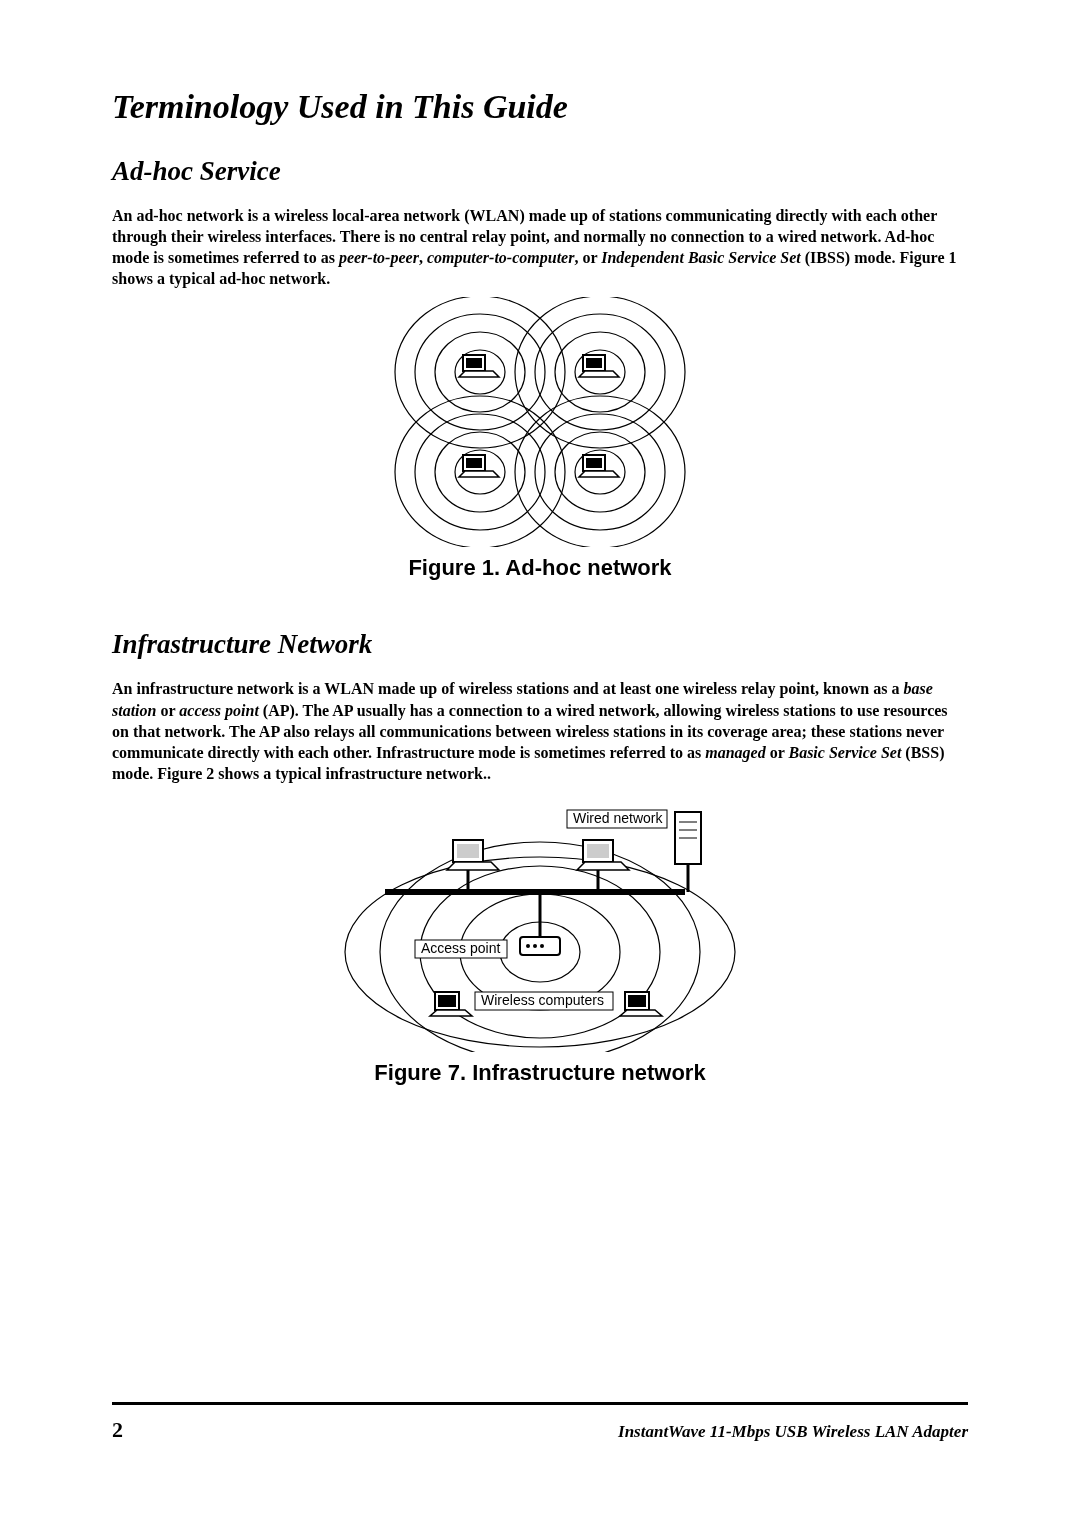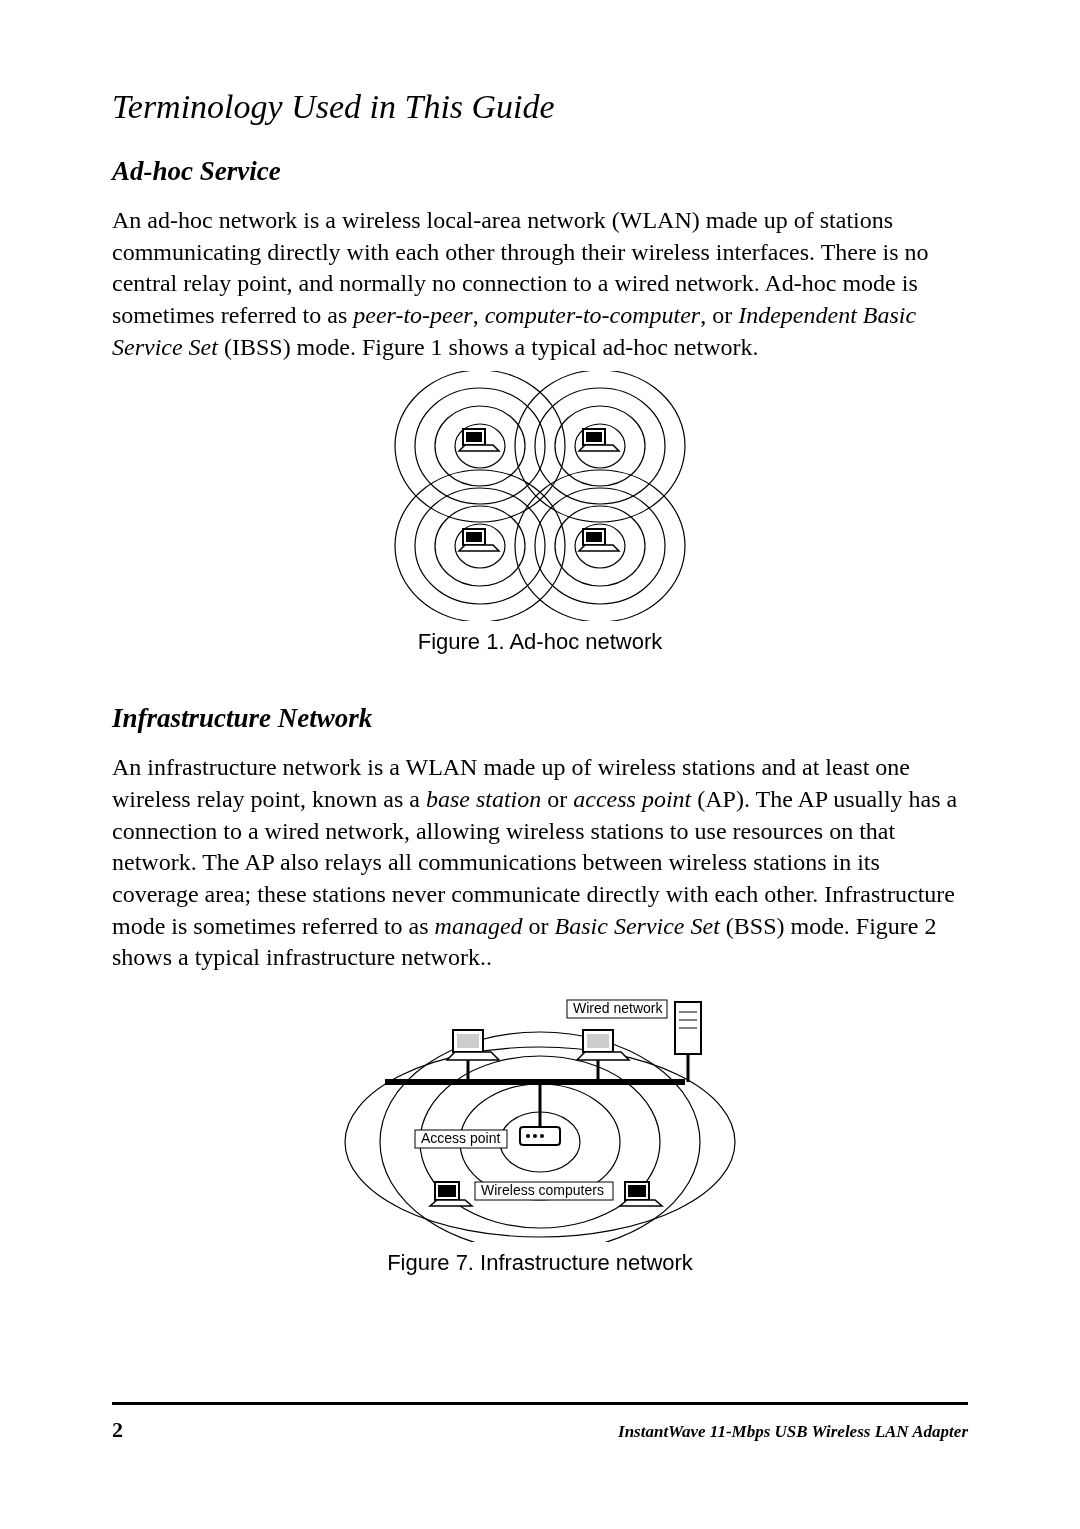--- a/index.html
+++ b/index.html
@@ -9,43 +9,44 @@
       font-family: "Times New Roman", Times, serif;
       background: #fff;
       color: #000;
       position: relative;
     }
     .page {
       padding: 88px 112px 60px 112px;
     }
     h1 {
       font-style: italic;
-      font-weight: normal;
+      font-weight: bold;
       font-size: 34px;
       margin-bottom: 30px;
     }
     h2 {
       font-style: italic;
       font-weight: bold;
       font-size: 27px;
       margin-bottom: 18px;
     }
     p.body {
-      font-size: 24px;
+      font-size: 16px;
       line-height: 1.32;
       margin-bottom: 8px;
+      font-weight: bold;
     }
     .italic { font-style: italic; }
     .figure-wrap {
       text-align: center;
       margin: 8px 0 8px 0;
     }
     .figure-caption {
       font-family: Arial, Helvetica, sans-serif;
-      font-weight: normal;
+      font-weight: bold;
       font-size: 22px;
       margin-top: 4px;
     }
     .sep {
       height: 40px;
     }
     .footer {
       position: absolute;
       left: 112px;
       right: 112px;

